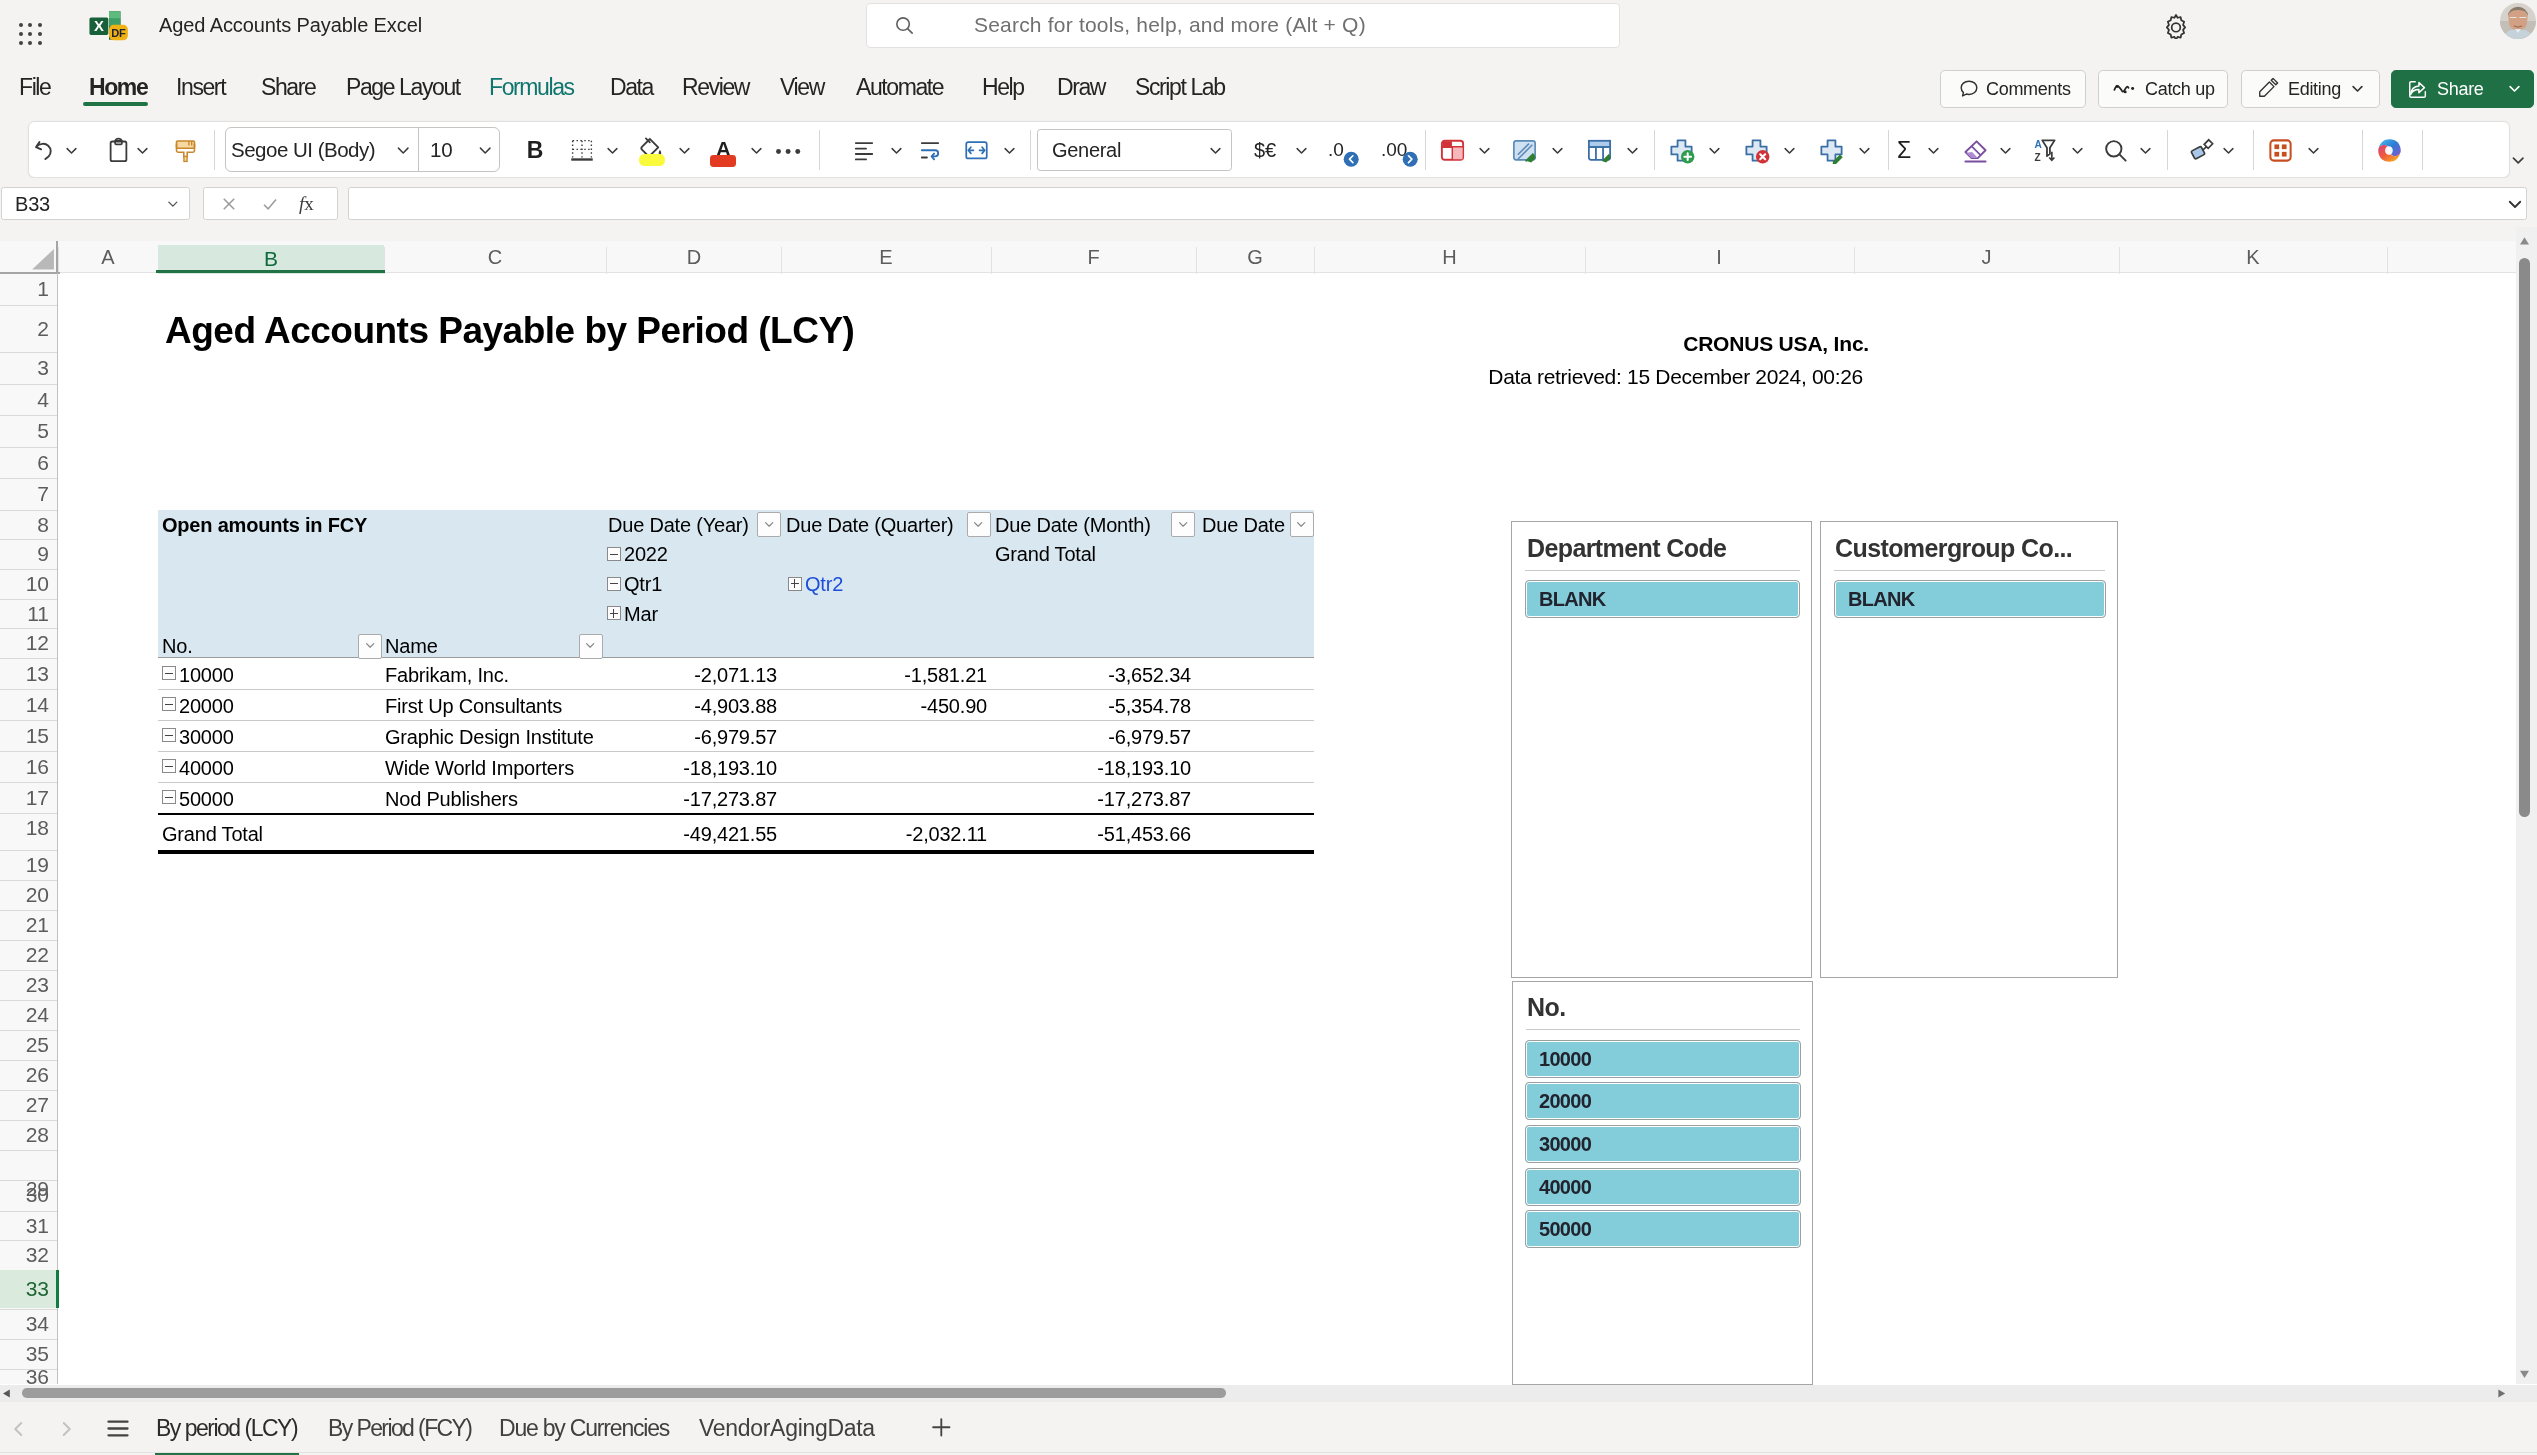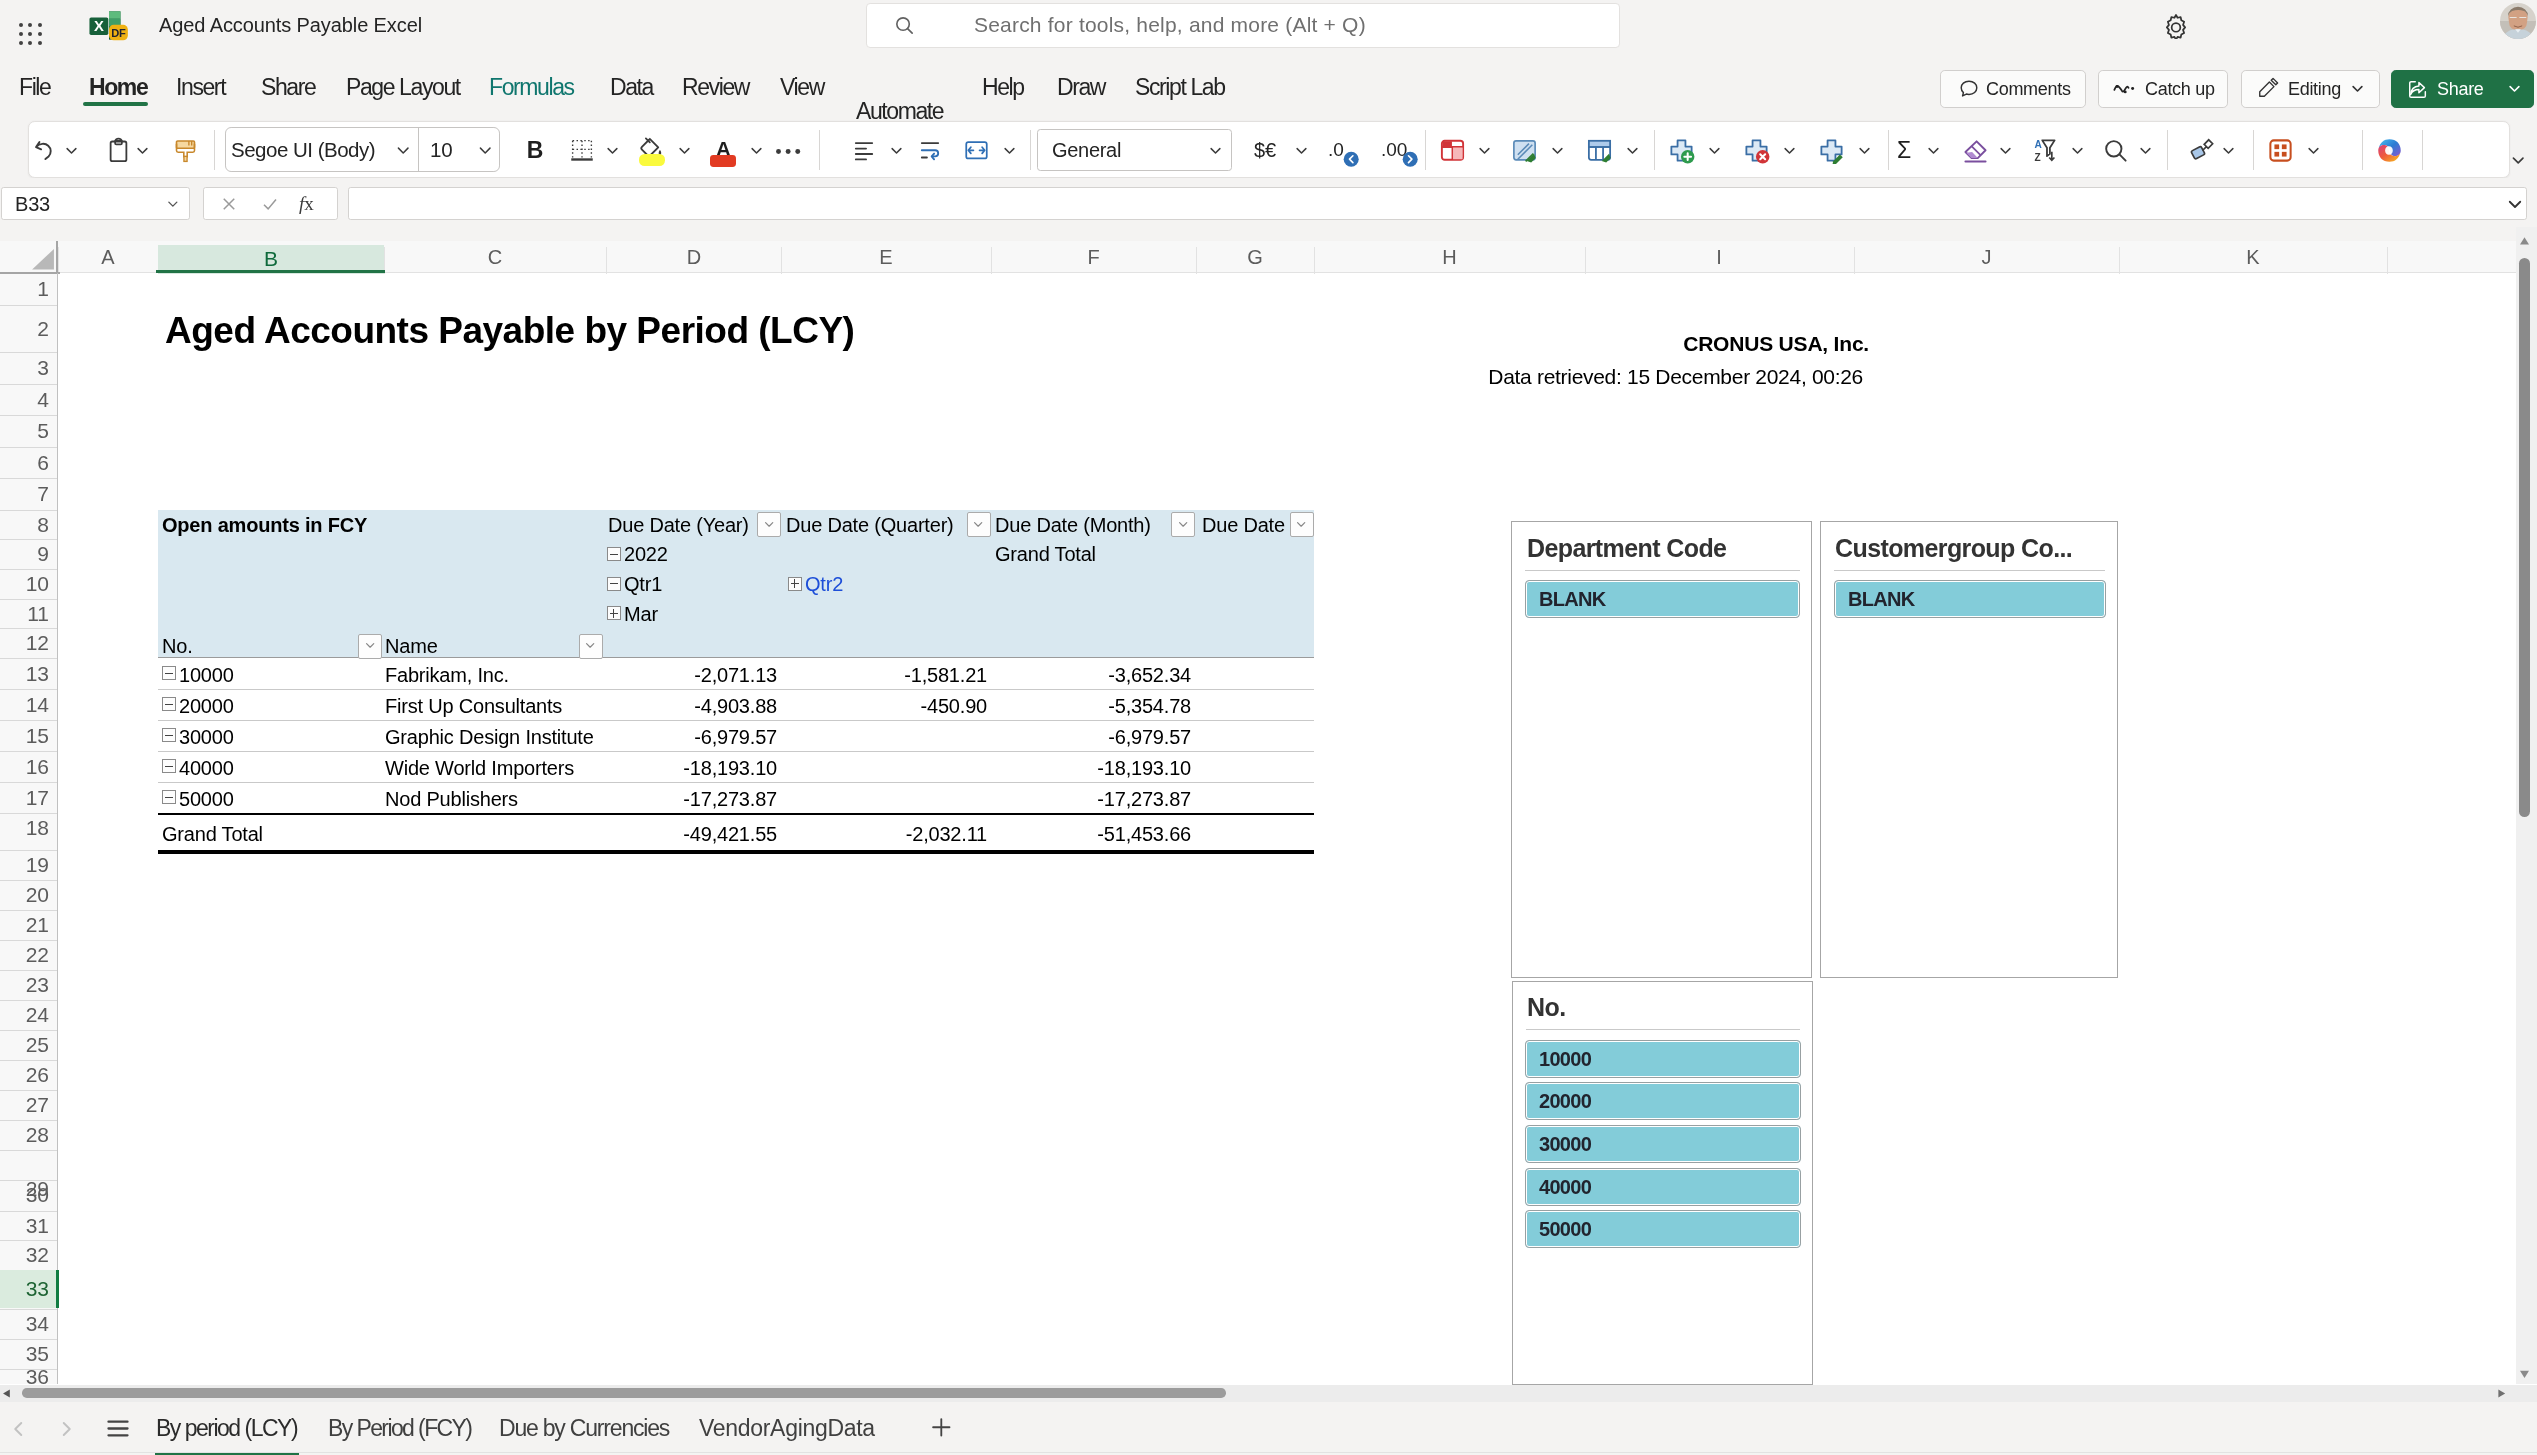--- a/index.html
+++ b/index.html
@@ -57,21 +57,21 @@
     </svg>
 <div class="abs txt" style="left:19px;top:72px;width:178px;height:30px;font-size:23px;font-weight:400;color:#242424;justify-content:flex-start;letter-spacing:-1.4px;">File</div>
 <div class="abs txt" style="left:89px;top:72px;width:178px;height:30px;font-size:23px;font-weight:600;color:#242424;justify-content:flex-start;letter-spacing:-1.4px;">Home</div>
 <div class="abs txt" style="left:176px;top:72px;width:178px;height:30px;font-size:23px;font-weight:400;color:#242424;justify-content:flex-start;letter-spacing:-1.4px;">Insert</div>
 <div class="abs txt" style="left:261px;top:72px;width:178px;height:30px;font-size:23px;font-weight:400;color:#242424;justify-content:flex-start;letter-spacing:-1.4px;">Share</div>
 <div class="abs txt" style="left:346px;top:72px;width:178px;height:30px;font-size:23px;font-weight:400;color:#242424;justify-content:flex-start;letter-spacing:-1.4px;">Page Layout</div>
 <div class="abs txt" style="left:489px;top:72px;width:178px;height:30px;font-size:23px;font-weight:400;color:#0f766e;justify-content:flex-start;letter-spacing:-1.4px;">Formulas</div>
 <div class="abs txt" style="left:610px;top:72px;width:178px;height:30px;font-size:23px;font-weight:400;color:#242424;justify-content:flex-start;letter-spacing:-1.4px;">Data</div>
 <div class="abs txt" style="left:682px;top:72px;width:178px;height:30px;font-size:23px;font-weight:400;color:#242424;justify-content:flex-start;letter-spacing:-1.4px;">Review</div>
 <div class="abs txt" style="left:780px;top:72px;width:178px;height:30px;font-size:23px;font-weight:400;color:#242424;justify-content:flex-start;letter-spacing:-1.4px;">View</div>
-<div class="abs txt" style="left:856px;top:72px;width:178px;height:30px;font-size:23px;font-weight:400;color:#242424;justify-content:flex-start;letter-spacing:-1.4px;margin-top:24px;">Automate</div>
+<div class="abs txt" style="left:856px;top:72px;width:178px;height:30px;font-size:23px;font-weight:400;color:#242424;justify-content:flex-start;letter-spacing:-1.4px;">Automate</div>
 <div class="abs txt" style="left:982px;top:72px;width:178px;height:30px;font-size:23px;font-weight:400;color:#242424;justify-content:flex-start;letter-spacing:-1.4px;">Help</div>
 <div class="abs txt" style="left:1057px;top:72px;width:178px;height:30px;font-size:23px;font-weight:400;color:#242424;justify-content:flex-start;letter-spacing:-1.4px;">Draw</div>
 <div class="abs txt" style="left:1135px;top:72px;width:178px;height:30px;font-size:23px;font-weight:400;color:#242424;justify-content:flex-start;letter-spacing:-1.4px;">Script Lab</div>
 <div class="abs" style="left:83px;top:102px;width:65px;height:4.1px;background:#217346;border-radius:2px;"></div>
 <div class="abs" style="left:1940px;top:70px;width:146px;height:38px;background:#fbfbfa;border:1px solid #d1cfcd;border-radius:4.8px;"></div>
 <svg class="abs" style="left:1958px;top:78px" width="22" height="22" viewBox="0 0 24 24">
       <path d="M12 3.5 c5 0 8.5 3.2 8.5 7.2 s-3.5 7.2-8.5 7.2 c-1 0-2-.1-2.9-.4 L5 19.5 l.9-3.6 C4.4 14.6 3.5 12.9 3.5 10.7 C3.5 6.7 7 3.5 12 3.5 Z" fill="none" stroke="#333" stroke-width="1.6" stroke-linejoin="round"></path>
     </svg>
 <div class="abs txt" style="left:1986px;top:74px;width:96px;height:30px;font-size:18px;font-weight:400;color:#242424;justify-content:flex-start;letter-spacing:-0.3px;">Comments</div>
 <div class="abs" style="left:2098px;top:70px;width:130px;height:38px;background:#fbfbfa;border:1px solid #d1cfcd;border-radius:4.8px;"></div>

